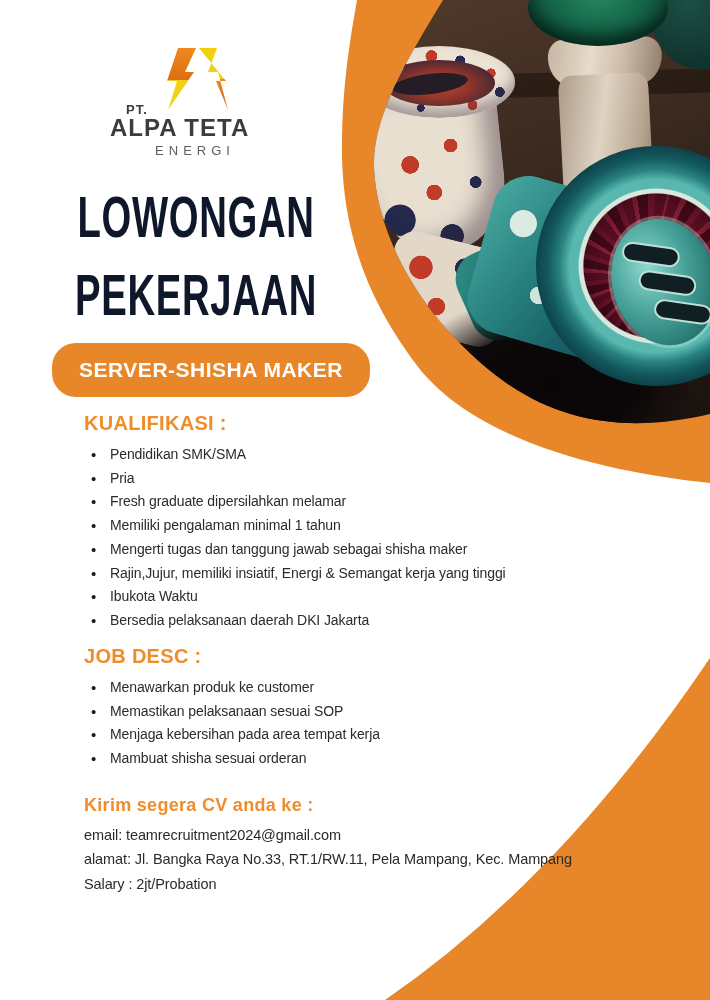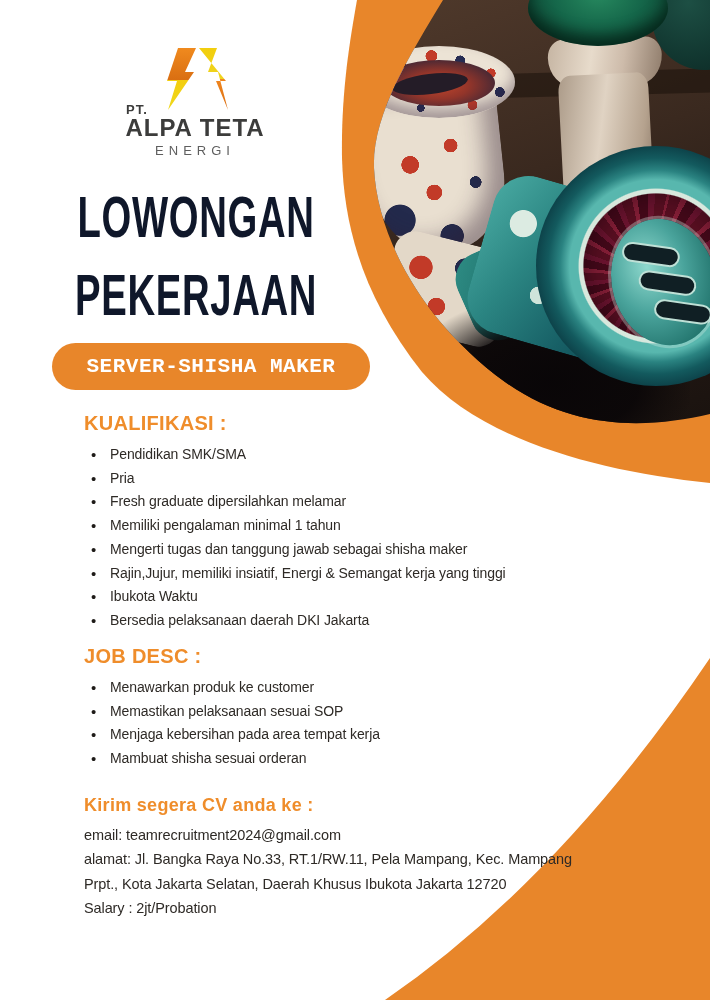--- a/index.html
+++ b/index.html
@@ -89,28 +89,28 @@
   .p-hub span { position:absolute; width:58px; height:20px; border-radius:12px; background:#101f24;
     border:2px solid #bfe0d6; transform:rotate(24deg); }
   .p-hub .s1 { left:18px; top:24px; }
   .p-hub .s2 { left:26px; top:56px; }
   .p-hub .s3 { left:33px; top:88px; }
 
   
   .logo { position:absolute; left:110px; top:40px; width:170px; z-index:3; color:#3C3C3B; }
   .logo-icon { display:block; margin:6px auto 0; }
   .logo-pt { position:absolute; left:16px; top:62px; font-size:13px; font-weight:bold; letter-spacing:1px; }
-  .logo-name { position:absolute; left:0; top:74px; width:170px; text-align:center; font-size:24px; font-weight:bold; letter-spacing:1px; white-space:nowrap; }
+  .logo-name { position:absolute; left:0; top:74px; width:170px; text-align:left; font-size:24px; font-weight:bold; letter-spacing:1px; white-space:nowrap; }
   .logo-sub { position:absolute; left:0; top:103px; width:170px; text-align:center; font-size:13px; letter-spacing:5px; color:#5E5E5E; }
 
   
   .title { position:absolute; left:75px; top:178px; z-index:3; color:#0f172a; font-weight:bold; font-size:58px; line-height:78px; letter-spacing:1px;text-align:center; }
   .title-line { transform:scaleX(.66); transform-origin:0 50%; white-space:nowrap; }
-  .pill { position:absolute; left:52px; top:343px; width:318px; height:47px; border-radius:24px; background:#E8862A;
-    display:flex; align-items:center; justify-content:center; z-index:3;font-family:Liberation Mono, monospace; }
+  .pill { position:absolute; left:52px; top:343px; width:318px; height:54px; border-radius:24px; background:#E8862A;
+    display:flex; align-items:center; justify-content:center; z-index:3; }
   .pill span { color:#ffffff; font-weight:bold; font-size:21px; letter-spacing:.5px; white-space:nowrap; }
 
   
   .sec { position:absolute; left:84px; z-index:3; width:540px; }
   .sec h2 { color:#EF8D2B; font-size:20px; font-weight:bold; letter-spacing:.3px; margin-bottom:8px; white-space:nowrap; }
   .sec ul { list-style:none; }
   .sec li { position:relative; padding-left:26px; font-size:14px; line-height:23.7px; color:#2E2A26; letter-spacing:-.1px; white-space:nowrap; }
   .sec li::before { content:"•"; position:absolute; left:7px; top:0; color:#1e1b18; font-size:15px; }
   .sec-kual { top:412px; }
   .sec-job  { top:645px; }
@@ -210,17 +210,16 @@
       <li>Memastikan pelaksanaan sesuai SOP</li>
       <li>Menjaga kebersihan pada area tempat kerja</li>
       <li>Mambuat shisha sesuai orderan</li>
     </ul>
   </section>
 
   <section class="sec sec-contact">
     <h2>Kirim segera CV anda ke :</h2>
     <div class="cline">email: teamrecruitment2024@gmail.com</div>
     <div class="cline">alamat: Jl. Bangka Raya No.33, RT.1/RW.11, Pela Mampang, Kec. Mampang</div>
-    <div class="cline">Prpt., Kota Jakarta Selatan, Daerah Khusus Ibukota Jakarta 12720</div>
     <div class="cline">Salary : 2jt/Probation</div>
   </section>
 
 </div>
 
 </body></html>

